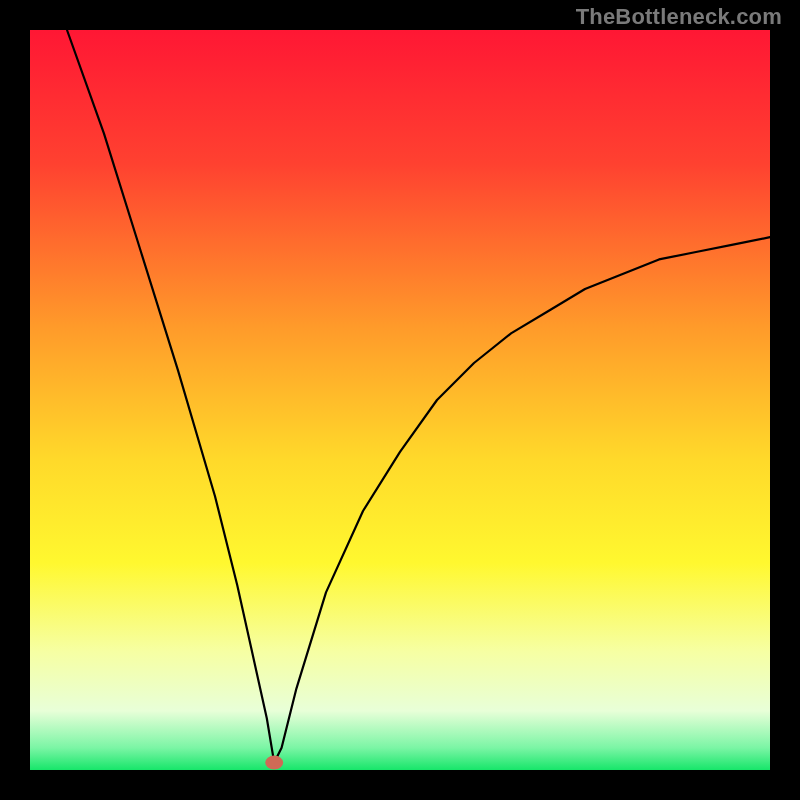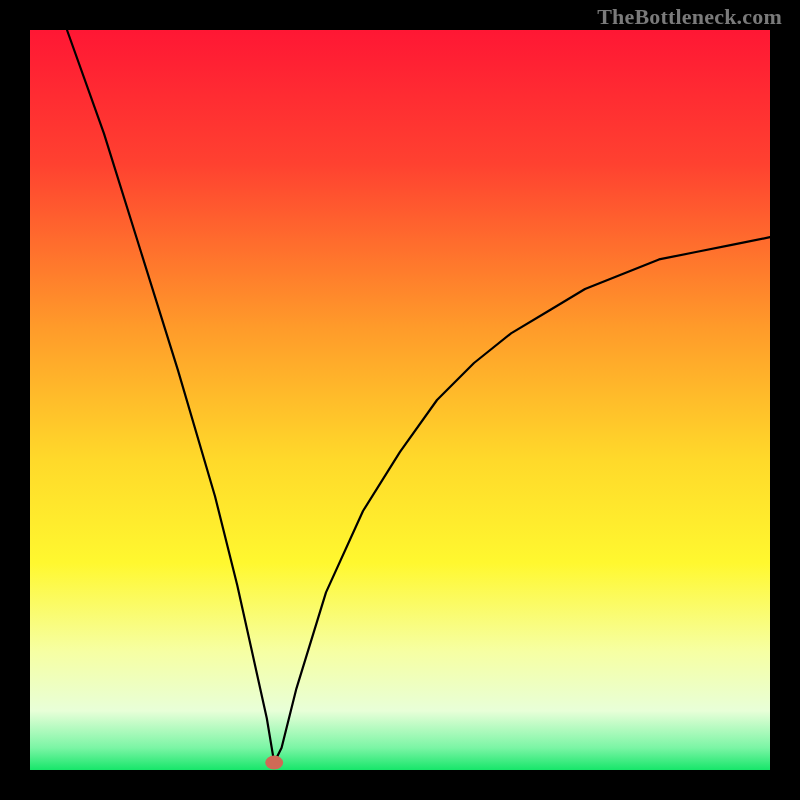--- a/index.html
+++ b/index.html
@@ -16,21 +16,21 @@
     top: 0;
     left: 0;
     width: 800px;
     height: 800px;
     box-sizing: border-box;
   }
   .watermark {
     position: absolute;
     top: 4px;
     right: 18px;
-    font-family: Liberation Serif, serif;
+    font-family: Liberation Sans, sans-serif;
     font-size: 22px;
     font-weight: 600;
     color: #7a7a7a;
     letter-spacing: 0.2px;
   }
   svg {
     display: block;
   }
 </style>
 </head>

